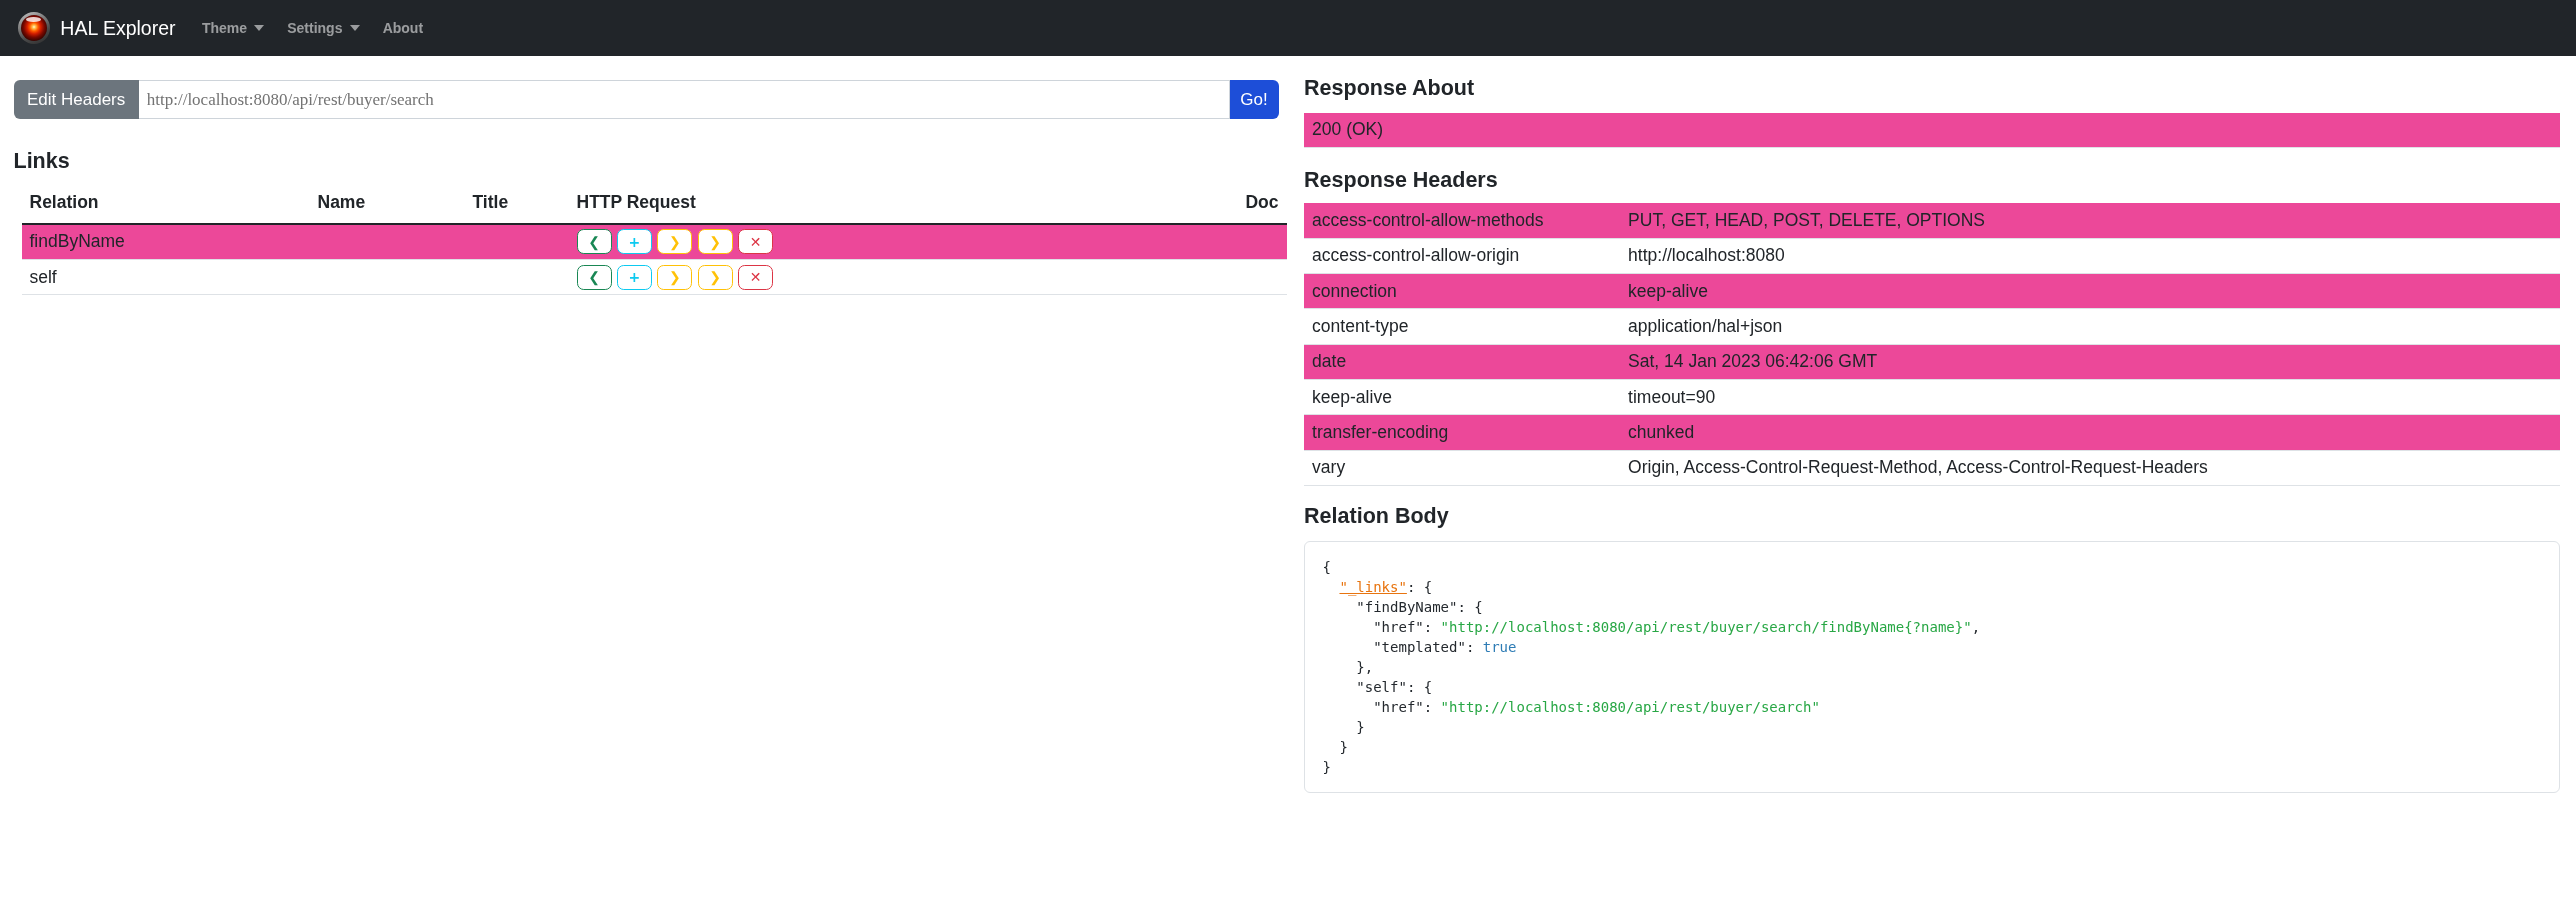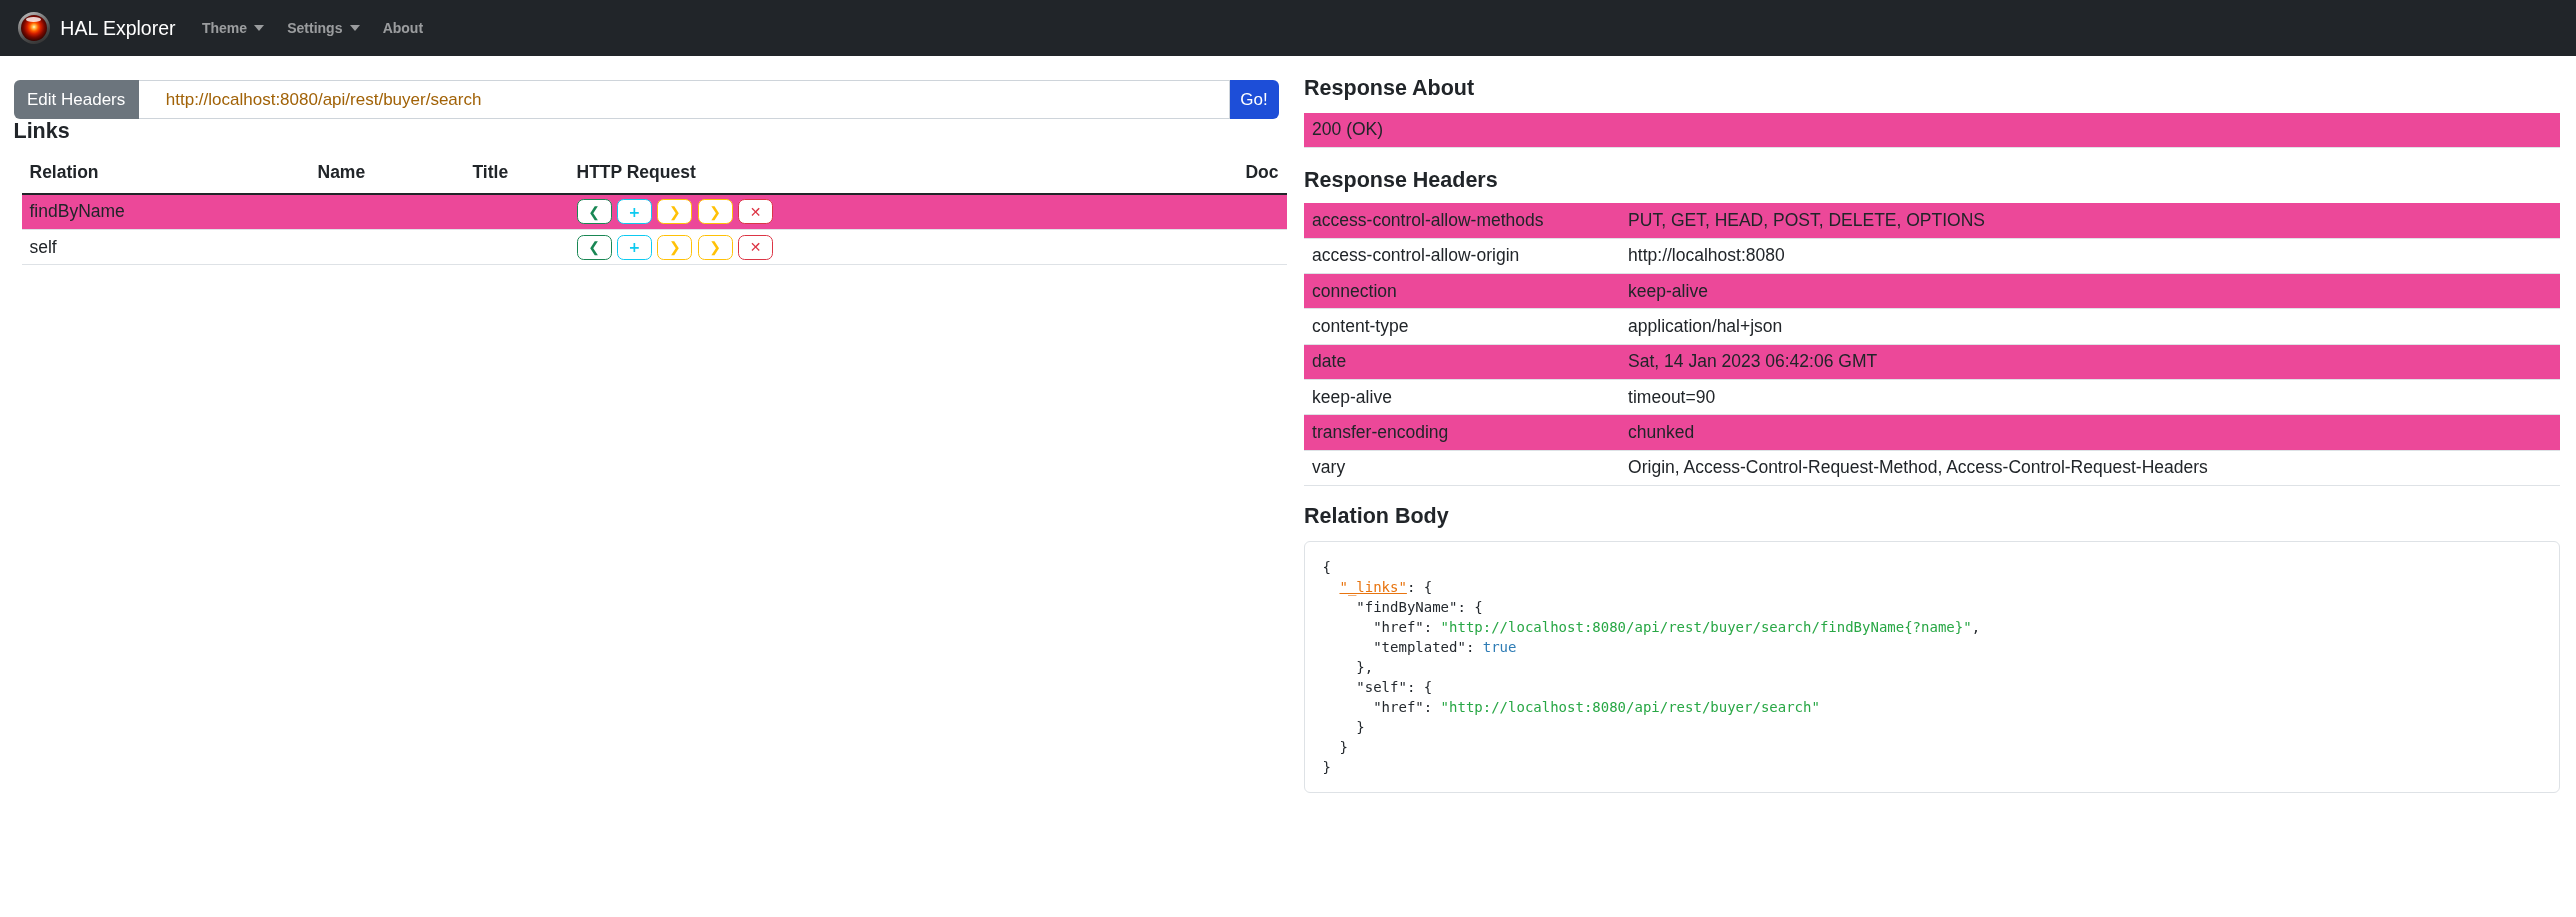--- a/index.html
+++ b/index.html
@@ -100,28 +100,28 @@
   .btn-primary {
     background: #1d4ed8; color: #fff;
     padding: 0 10.8px;
     border-radius: 0 6px 6px 0;
   }
   .url-input {
     flex: 1;
     border: 1.3px solid #ced4da;
     border-left: none;
     font-size: 17px;
-    color: #a16207;
-    padding: 0 27px;
-    font-family: Liberation Sans, sans-serif;
+    color: #737373;
+    padding: 0 8px;
+    font-family: Liberation Serif, serif;
     outline: none;
     min-width: 0;
   }
   
-  .links-title { }
+  .links-title { margin-top: 30px; }
   table { border-collapse: collapse; width: 100%; table-layout: fixed; }
   .links-table { margin-top: 10.8px; margin-left: 8px; }
   th {
     text-align: left;
     font-size: 17.5px;
     font-weight: bold;
     padding: 6.7px 8px 9.4px 8px;
     border-bottom: 2px solid #212529;
   }
   th.col-doc { text-align: right; }

